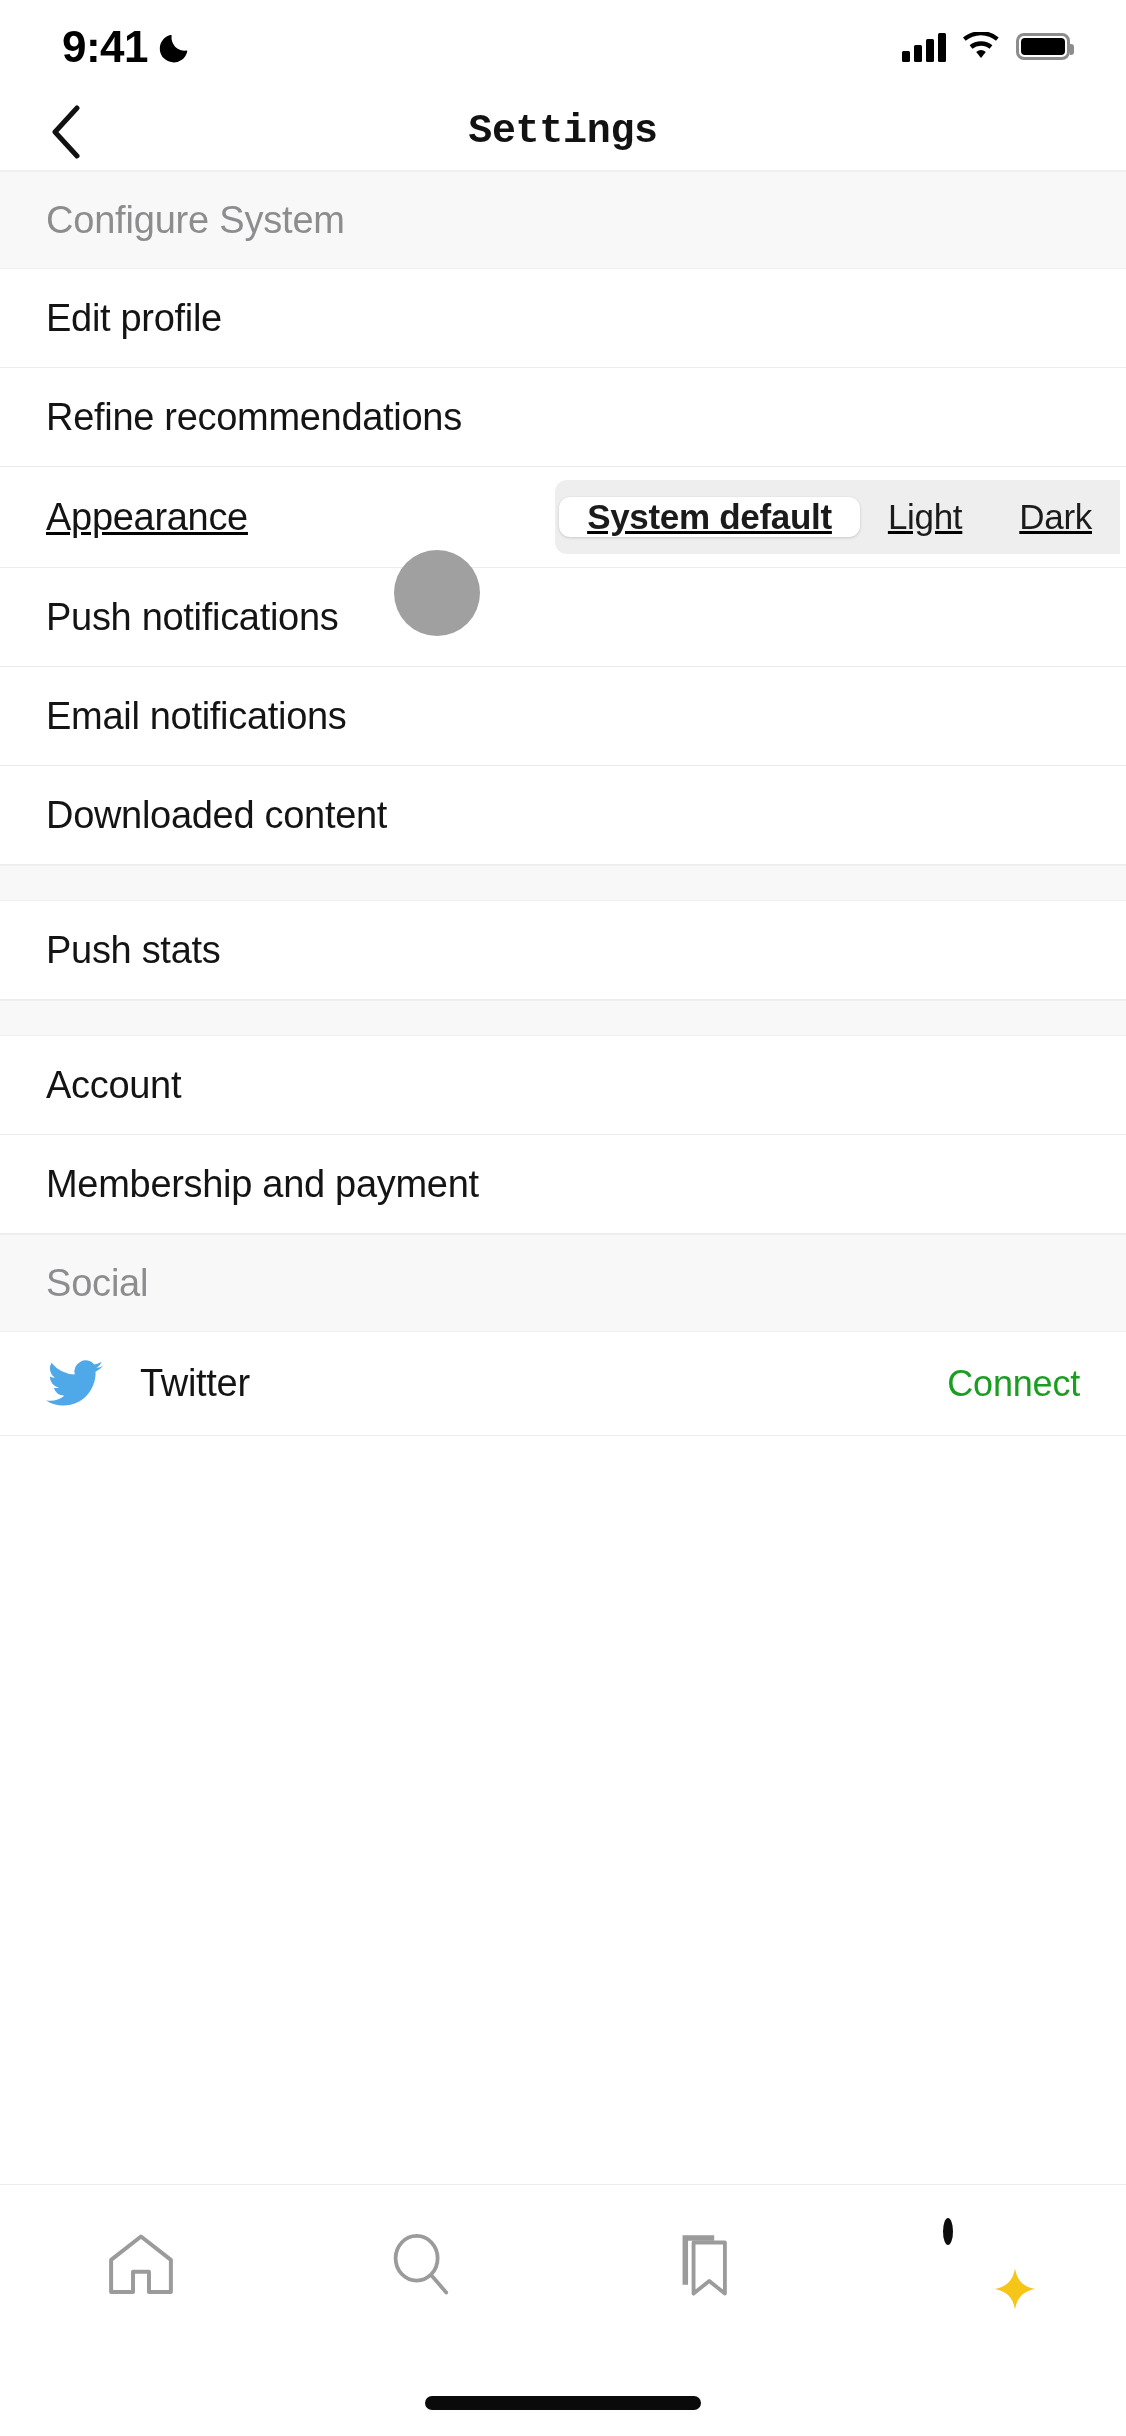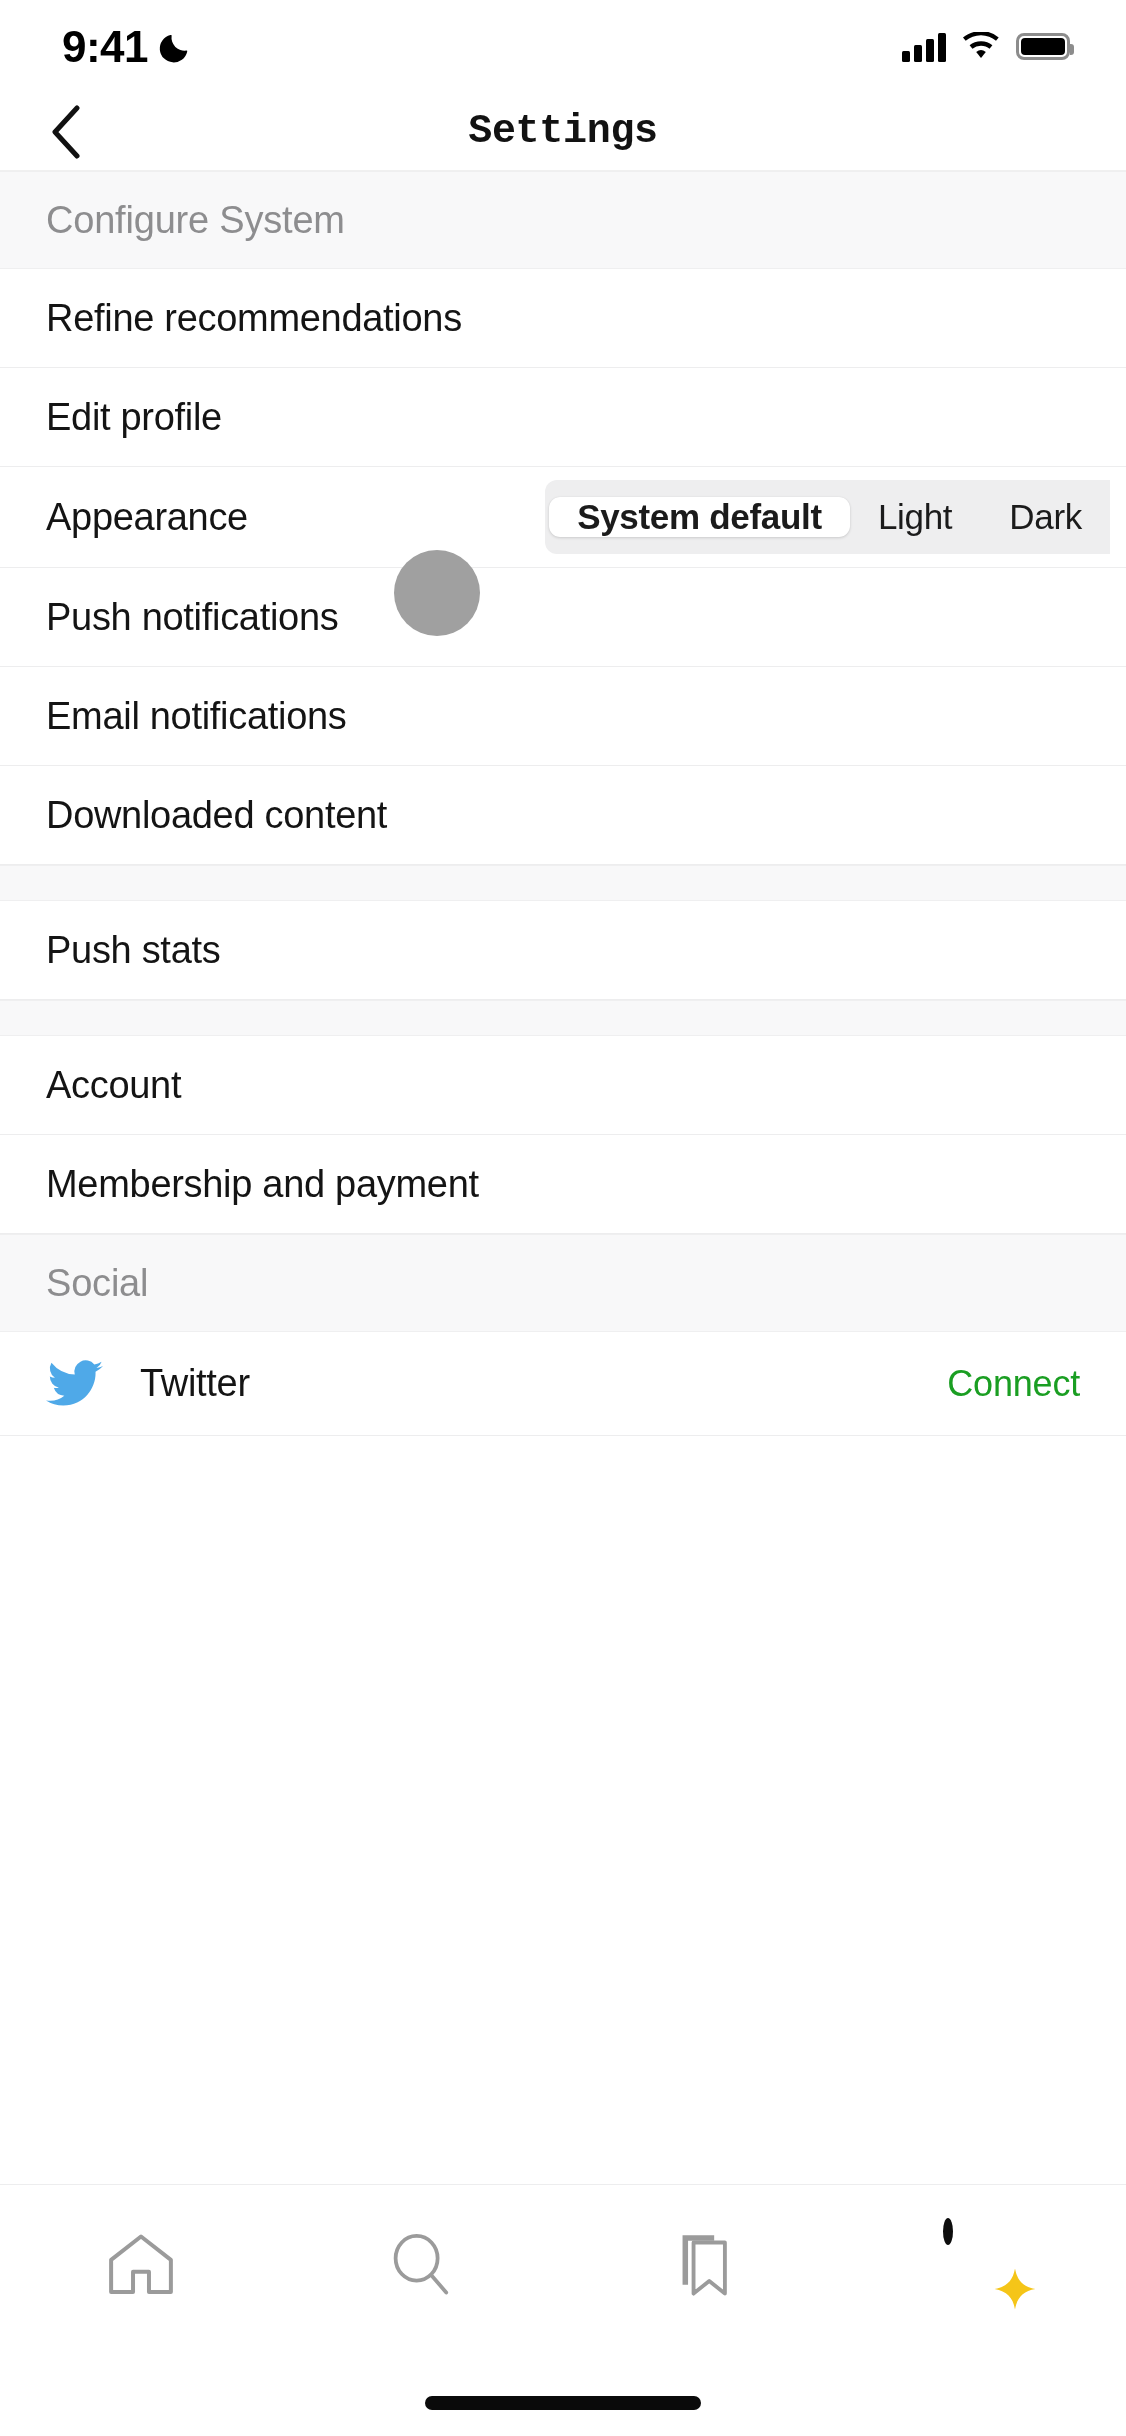--- a/index.html
+++ b/index.html
@@ -100,21 +100,21 @@
     min-height:99px;
     display:flex; align-items:center; justify-content:space-between;
     padding:0 46px;
     border-bottom:1px solid #ededee;
     cursor:pointer;
   }
   .row .row-label {
     font-size:38px; color:#141414; font-weight:400;
     letter-spacing:-0.3px;
   }
-  .row-appearance { min-height:101px; padding-right:16px; }
+  .row-appearance { min-height:101px; padding-right:6px;text-decoration:underline; }
 
   
   .segmented {
     display:flex; align-items:center;
     background:#eeeeef;
     border-radius:12px 0 0 12px;
     height:74px;
     padding:4px 0 4px 4px;
     margin-right:0;
   }
@@ -241,25 +241,25 @@
     <div class="nav-title">Settings</div>
   </div>
 
   <div class="list">
 
     <div class="section-head">
       <span class="label">Configure System</span>
     </div>
 
     <div class="row">
+      <span class="row-label">Edit profile</span>
+    </div>
+
+    <div class="row">
       <span class="row-label">Refine recommendations</span>
-    </div>
-
-    <div class="row">
-      <span class="row-label">Edit profile</span>
     </div>
 
     <div class="row row-appearance">
       <span class="row-label">Appearance</span>
       <div class="segmented">
         <div class="seg selected">System default</div>
         <div class="seg">Light</div>
         <div class="seg-divider"></div>
         <div class="seg">Dark</div>
       </div>

